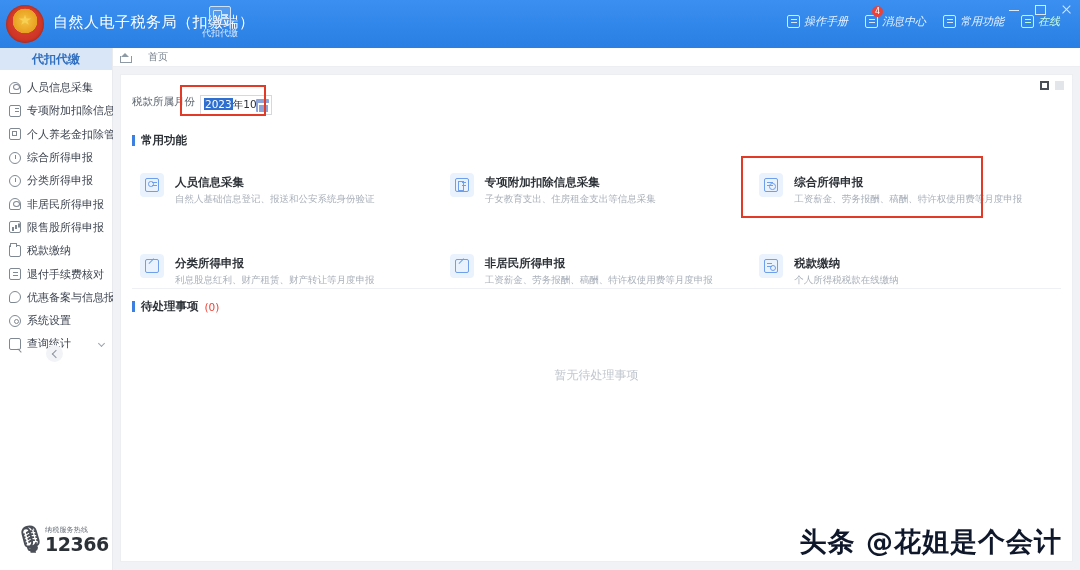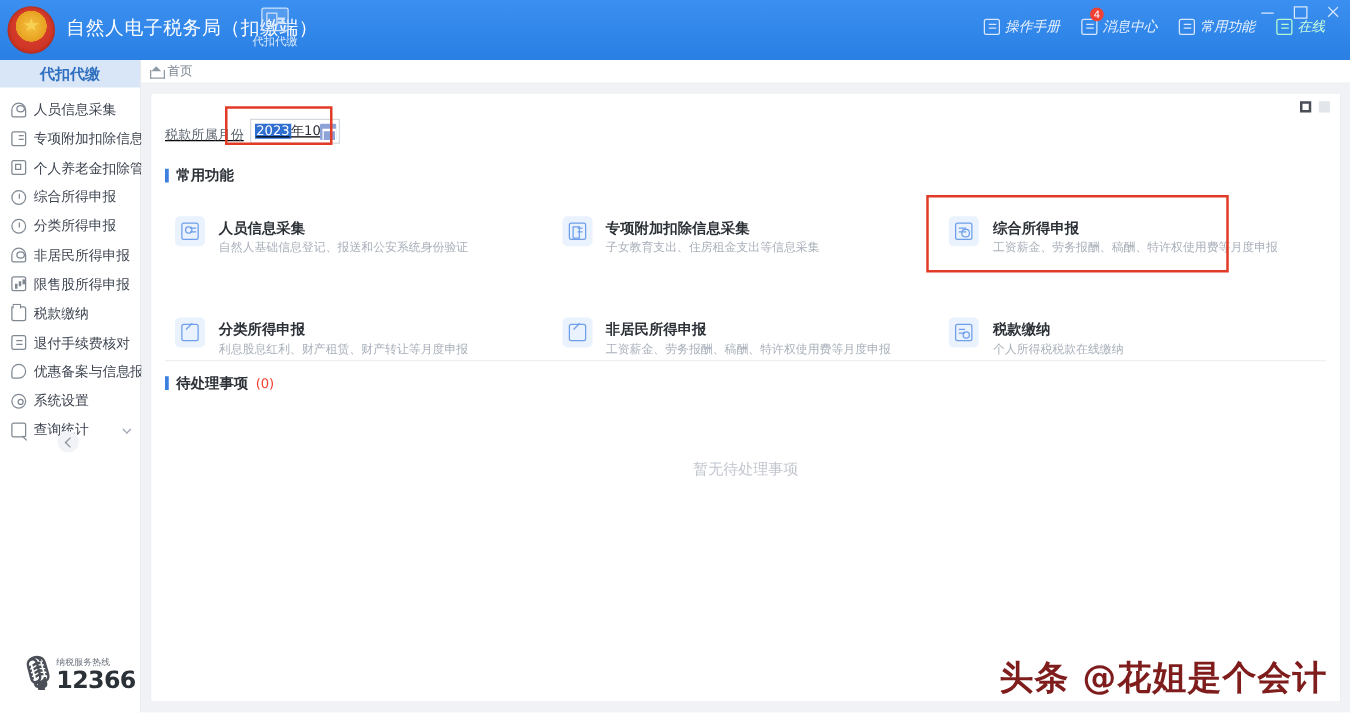--- a/index.html
+++ b/index.html
@@ -136,21 +136,21 @@
     color: #4a4f57; font-size: 26px; font-weight: bold; line-height: 30px;
     font-family: "DejaVu Serif", serif;
   }
   .hotline-tx .ht1 { font-size: 7px; color: #6a717b; letter-spacing: .2px; }
   .hotline-tx .ht2 { font-size: 19px; color: #2c3137; font-weight: bold; letter-spacing: -.5px; line-height: 19px; }
 
   
   .content { position: absolute; left: 113px; top: 48px; width: 967px; height: 522px; background: #f0f2f5; }
   .crumb {
     height: 19px; background: #fff; border-bottom: 1px solid #eceef1;
-    display: flex; align-items: center; padding-left: 7px; gap: 4px;
+    display: flex; align-items: center; padding-left: 7px; gap: 18px;
   }
   .crumb-home {
     width: 10px; height: 9px; position: relative;
   }
   .crumb-home:before {
     content:""; position:absolute; left:0; top:3px; width:10px; height:6px;
     border:1.1px solid #8e99a6; border-top:none;
   }
   .crumb-home:after {
     content:""; position:absolute; left:0.5px; top:0px; width:0; height:0;
@@ -160,21 +160,21 @@
 
   .panel {
     position: absolute; left: 7px; top: 26px; width: 953px; height: 488px;
     background: #ffffff; border: 1px solid #eceef1;
   }
   .panel-ctrls { position: absolute; right: 8px; top: 6px; display: flex; gap: 6px; }
   .pc { width: 9px; height: 9px; cursor: pointer; }
   .pc-a { border: 2px solid #4a4f57; }
   .pc-b { background: #e2e5e9; }
 
-  .filterrow { position: absolute; left: 11px; top: 20px; display: flex; align-items: flex-end; text-decoration: underline; }
+  .filterrow { position: absolute; left: 11px; top: 20px; display: flex; align-items: flex-start; }
   .filter-lb { font-size: 10.5px; color: #5a636e; margin-right: 5px; }
   .dp-outline {
     position: absolute; left: 48px; top: -10px; width: 86px; height: 31px;
     border: 2px solid #e13b27; pointer-events: none;
   }
   .datepick {
     width: 72px; height: 20px; border: 1px solid #d5d9de; background: #fff;
     display: flex; align-items: center; position: relative;
   }
   .dp-val { font-size: 10.5px; color: #2c3137; padding-left: 3px; white-space: nowrap; }
@@ -217,21 +217,21 @@
   .card-tx .ct { font-size: 11.5px; color: #2c3137; font-weight: bold; line-height: 15px; }
   .card-tx .cd { font-size: 9.5px; color: #a9b0ba; line-height: 14px; margin-top: 2px; }
   .card-hl { position: absolute; left: -10px; top: -8px; width: 242px; height: 62px; border: 2px solid #e13b27; pointer-events: none; }
 
   .divline { position: absolute; left: 11px; top: 213px; width: 929px; height: 1px; background: #eef0f3; }
   .todosec { position: absolute; left: 11px; top: 224px; width: 929px; }
   .empty { text-align: center; font-size: 12px; color: #c2c7cf; margin-top: 53px; }
 
   .watermark {
     position: absolute; right: 18px; bottom: 10px;
-    font-size: 27px; color: #7f1d1d; font-weight: bold; letter-spacing: 1px;
+    font-size: 27px; color: #0f172a; font-weight: bold; letter-spacing: 1px;
     font-family: "DejaVu Sans", "Liberation Sans", sans-serif;
     text-shadow: 1px 1px 0 rgba(255,255,255,.8);
   }
 </style>
 </head>
 <body>
 
 <div id="app">
 
   <div class="topbar">

